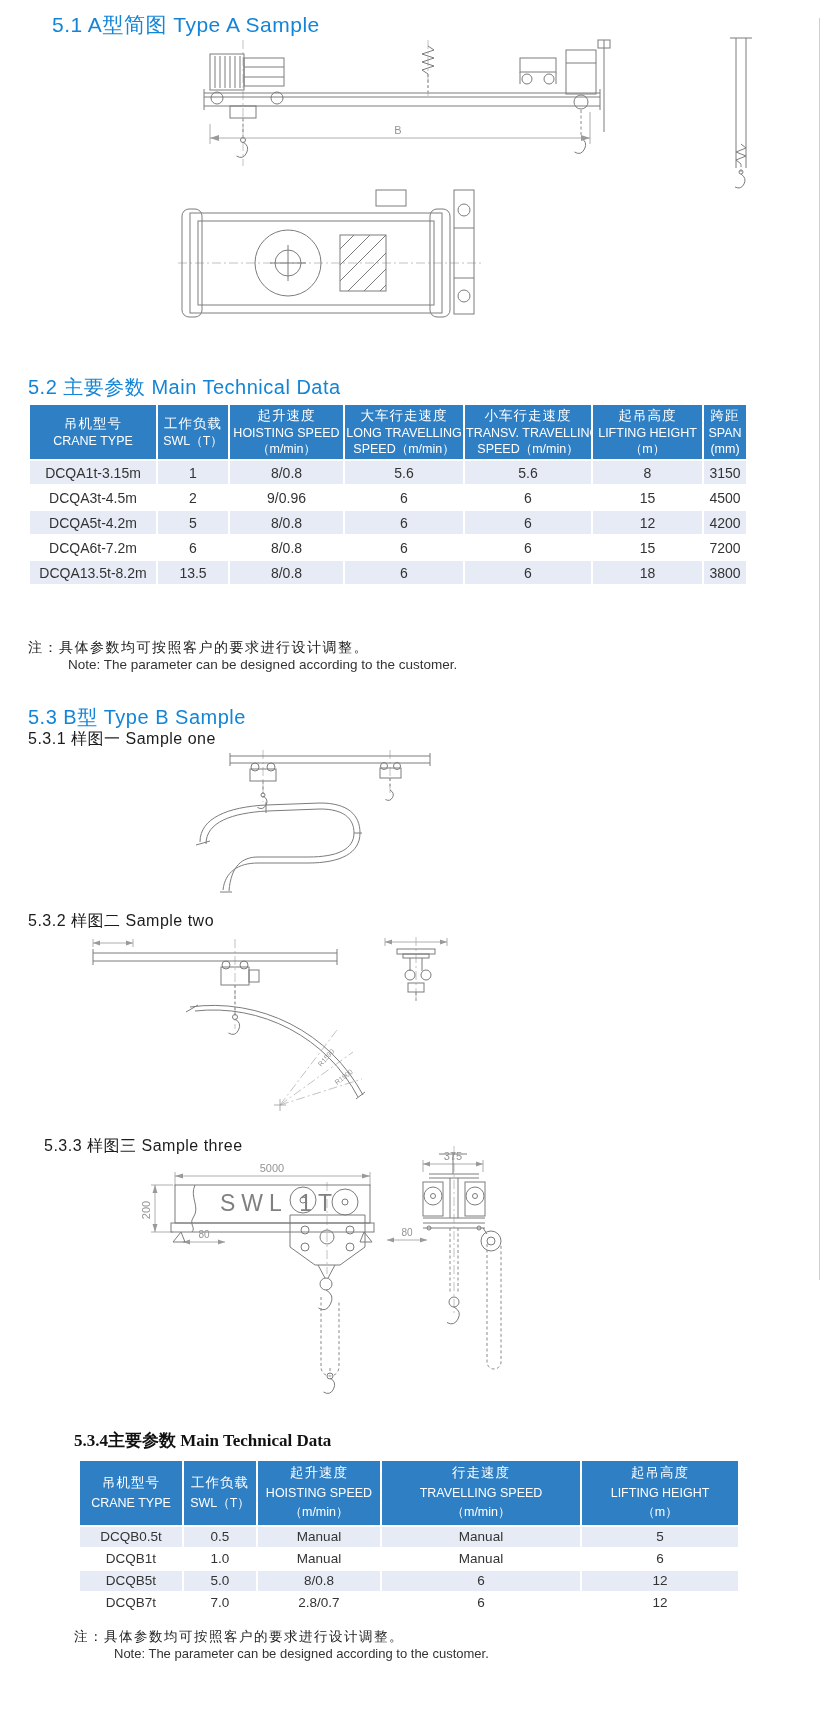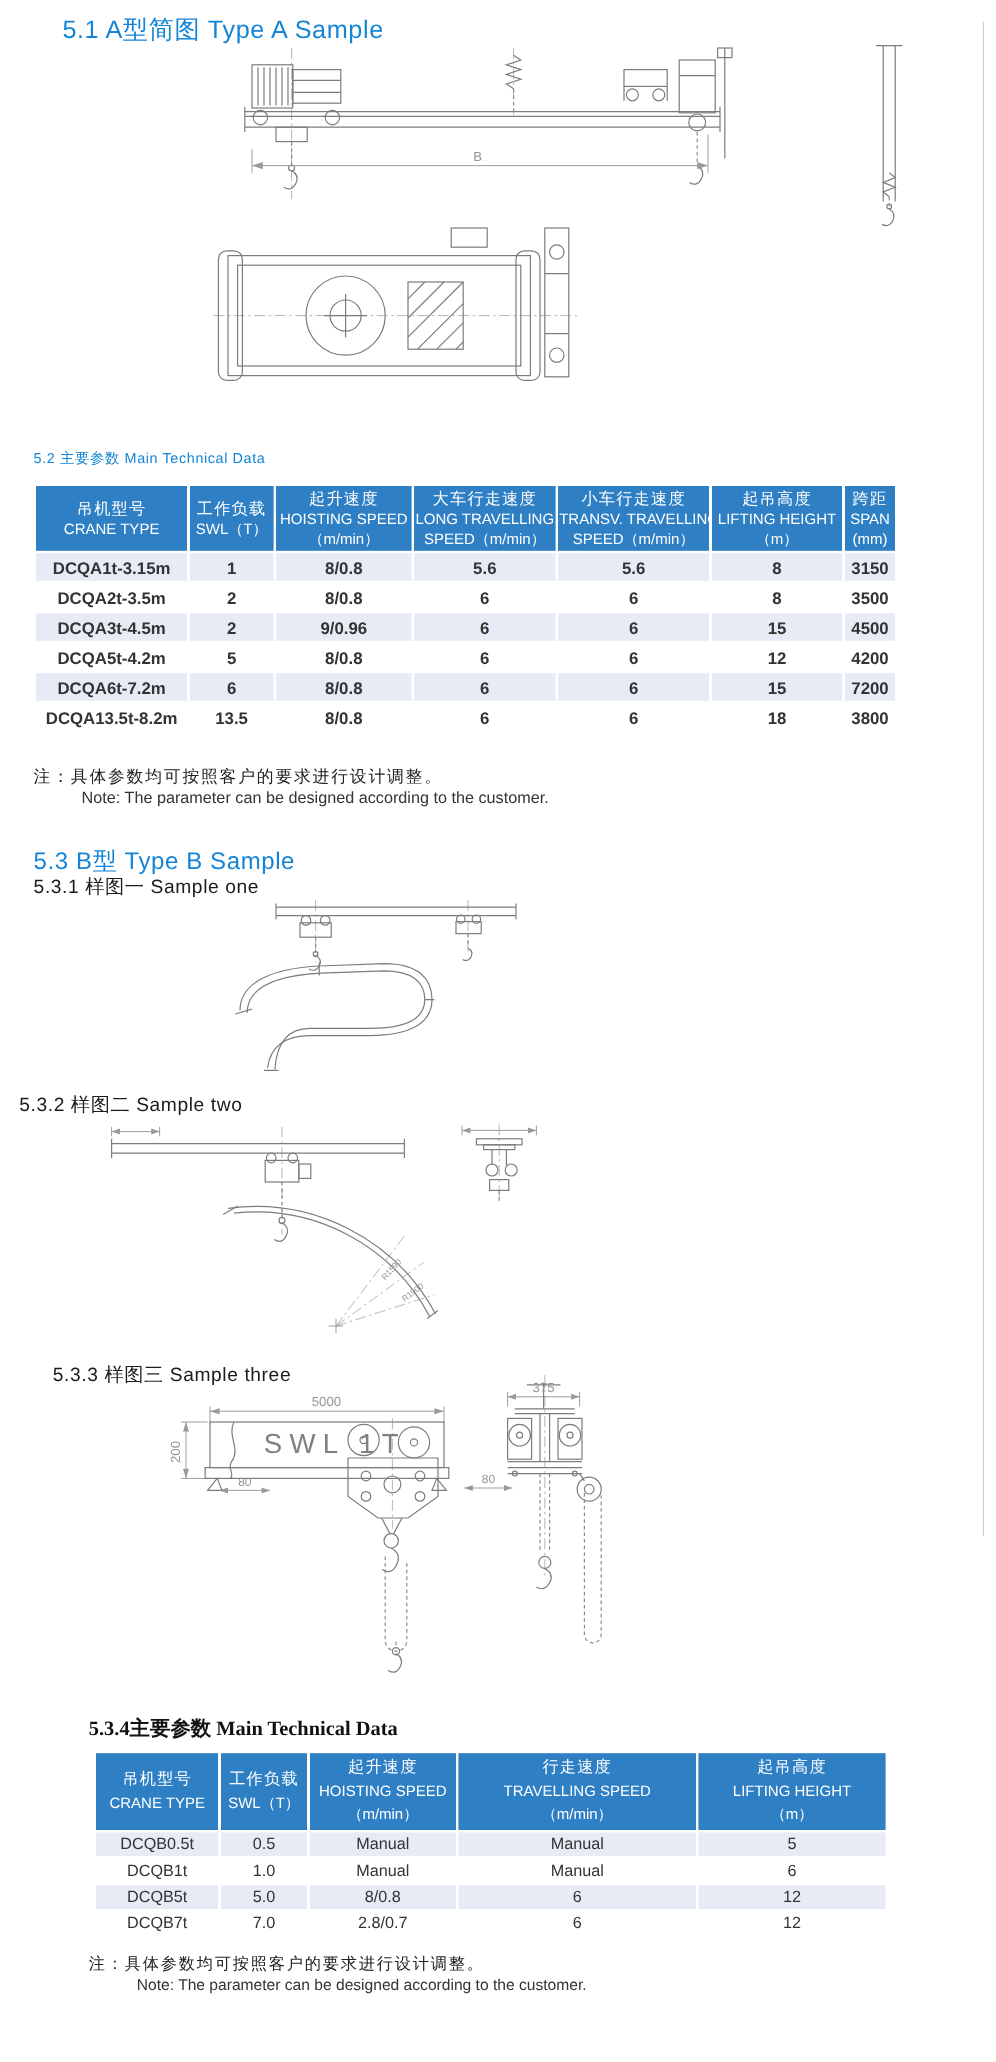--- a/index.html
+++ b/index.html
@@ -15,21 +15,21 @@
 
   table.data { border-collapse:collapse; table-layout:fixed; }
   table.data th { background:#2e7fc4; color:#fff; font-weight:400; border:2px solid #fff;
                   text-align:center; vertical-align:middle; padding:2px 1px; overflow:hidden; }
   table.data th div { font-size:12.5px; line-height:1.3; white-space:nowrap; }
   table.data th div:first-child { font-size:13.5px; letter-spacing:1px; }
   table.data td { border:2px solid #fff; text-align:center; vertical-align:middle;
                   font-size:14px; color:#333; overflow:hidden; white-space:nowrap; }
   table.data tbody tr:nth-child(odd) { background:#e7ebf5; }
   #tableA thead tr { height:55px; }
-  #tableA td { height:25px;font-weight:bold; }
+  #tableA td { height:25px; }
   #tableB thead tr { height:64px; }
   #tableB th div { line-height:1.55; }
   #tableB td { height:22px; font-size:13.5px; }
 
   svg .ln { stroke:#7c7c7c; fill:none; stroke-width:1; }
   svg .ch { stroke:#8a8a8a; fill:none; stroke-width:1; stroke-dasharray:3 2.5; }
   svg .cl { stroke:#b3b3b3; fill:none; stroke-width:.8; stroke-dasharray:9 3 2 3; }
   svg .dim { stroke:#9a9a9a; fill:none; stroke-width:.8; }
   svg .arr { fill:#9a9a9a; stroke:none; }
   svg text { font-family:"Liberation Sans", sans-serif; }
@@ -109,21 +109,21 @@
     </g>
     <g class="dim">
       <line x1="40" y1="88" x2="40" y2="108"></line>
       <line x1="420" y1="76" x2="420" y2="108"></line>
       <line x1="40" y1="102" x2="420" y2="102"></line>
     </g>
     <path class="arr" d="M40,102 l9,-3 v6 z M420,102 l-9,-3 v6 z"></path>
     <text class="dimt" x="228" y="98" font-size="11" text-anchor="middle">B</text>
   </svg>
 
-  <h2 class="abs blue-h" style="left:28px; top:374px; font-size:12px;">5.2 主要参数 Main Technical Data</h2>
+  <h2 class="abs blue-h" style="left:28px; top:374px; font-size:20px;">5.2 主要参数 Main Technical Data</h2>
 
   <table id="tableA" class="abs data" style="left:28px; top:403px; width:718px;">
       <colgroup>
         <col style="width: 128px;">
         <col style="width: 72px;">
         <col style="width: 115px;">
         <col style="width: 120px;">
         <col style="width: 128px;">
         <col style="width: 111px;">
         <col style="width: 44px;">
@@ -167,29 +167,20 @@
       </thead>
       <tbody>
         <tr>
           <td>DCQA1t-3.15m</td>
           <td>1</td>
           <td>8/0.8</td>
           <td>5.6</td>
           <td>5.6</td>
           <td>8</td>
           <td>3150</td>
-        </tr>
-        <tr>
-          <td>DCQA2t-3.5m</td>
-          <td>2</td>
-          <td>8/0.8</td>
-          <td>6</td>
-          <td>6</td>
-          <td>8</td>
-          <td>3500</td>
         </tr>
         <tr>
           <td>DCQA3t-4.5m</td>
           <td>2</td>
           <td>9/0.96</td>
           <td>6</td>
           <td>6</td>
           <td>15</td>
           <td>4500</td>
         </tr>
@@ -255,21 +246,21 @@
       <line x1="42" y1="142" x2="54" y2="142"></line>
       <line x1="88" y1="52" x2="88" y2="63"></line>
       <line x1="176" y1="83" x2="184" y2="83"></line>
     </g>
     <g class="ch">
       <line x1="85" y1="31" x2="85" y2="44"></line>
       <line x1="212" y1="28" x2="212" y2="39"></line>
     </g>
   </svg>
 
-  <h3 class="abs sub-h" style="left:16px; top:911px;">5.3.2 样图二 Sample two</h3>
+  <h3 class="abs sub-h" style="left:28px; top:911px;">5.3.2 样图二 Sample two</h3>
 
   <svg class="abs" style="left:85px; top:937px;" width="400" height="198" viewBox="0 0 400 198">
     <g class="cl">
       <line x1="150" y1="2" x2="150" y2="92"></line>
       <line x1="331" y1="0" x2="331" y2="64"></line>
       <line x1="195" y1="168" x2="252" y2="93"></line>
       <line x1="195" y1="168" x2="268" y2="115"></line>
       <line x1="195" y1="168" x2="277" y2="142"></line>
     </g>
     <g class="ln">

